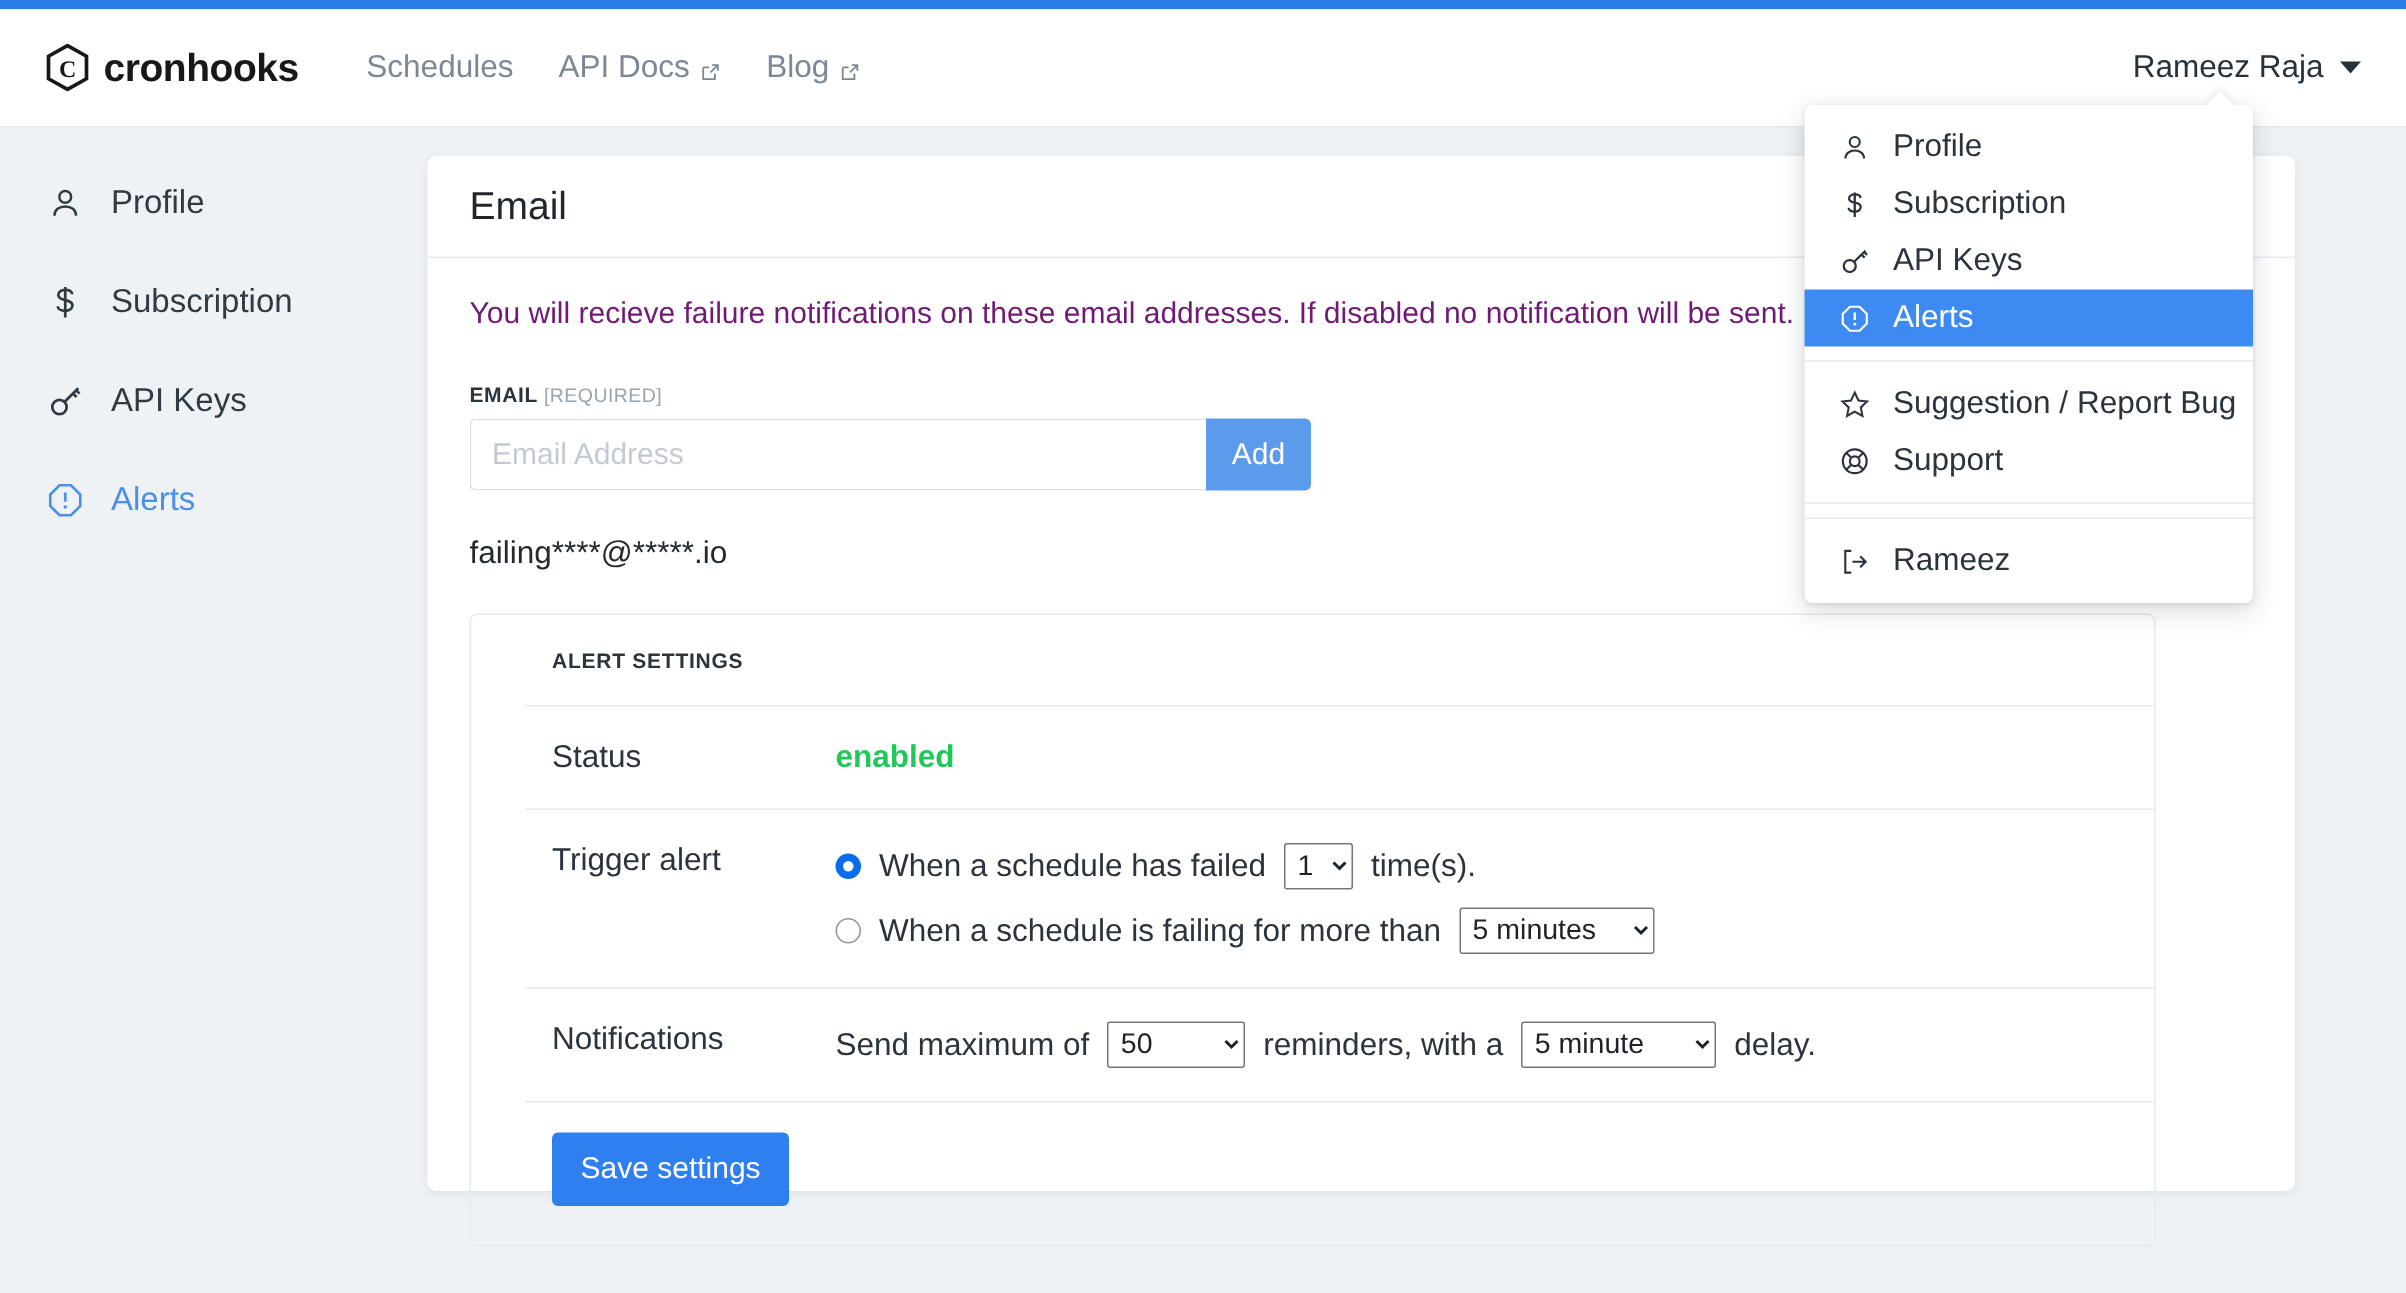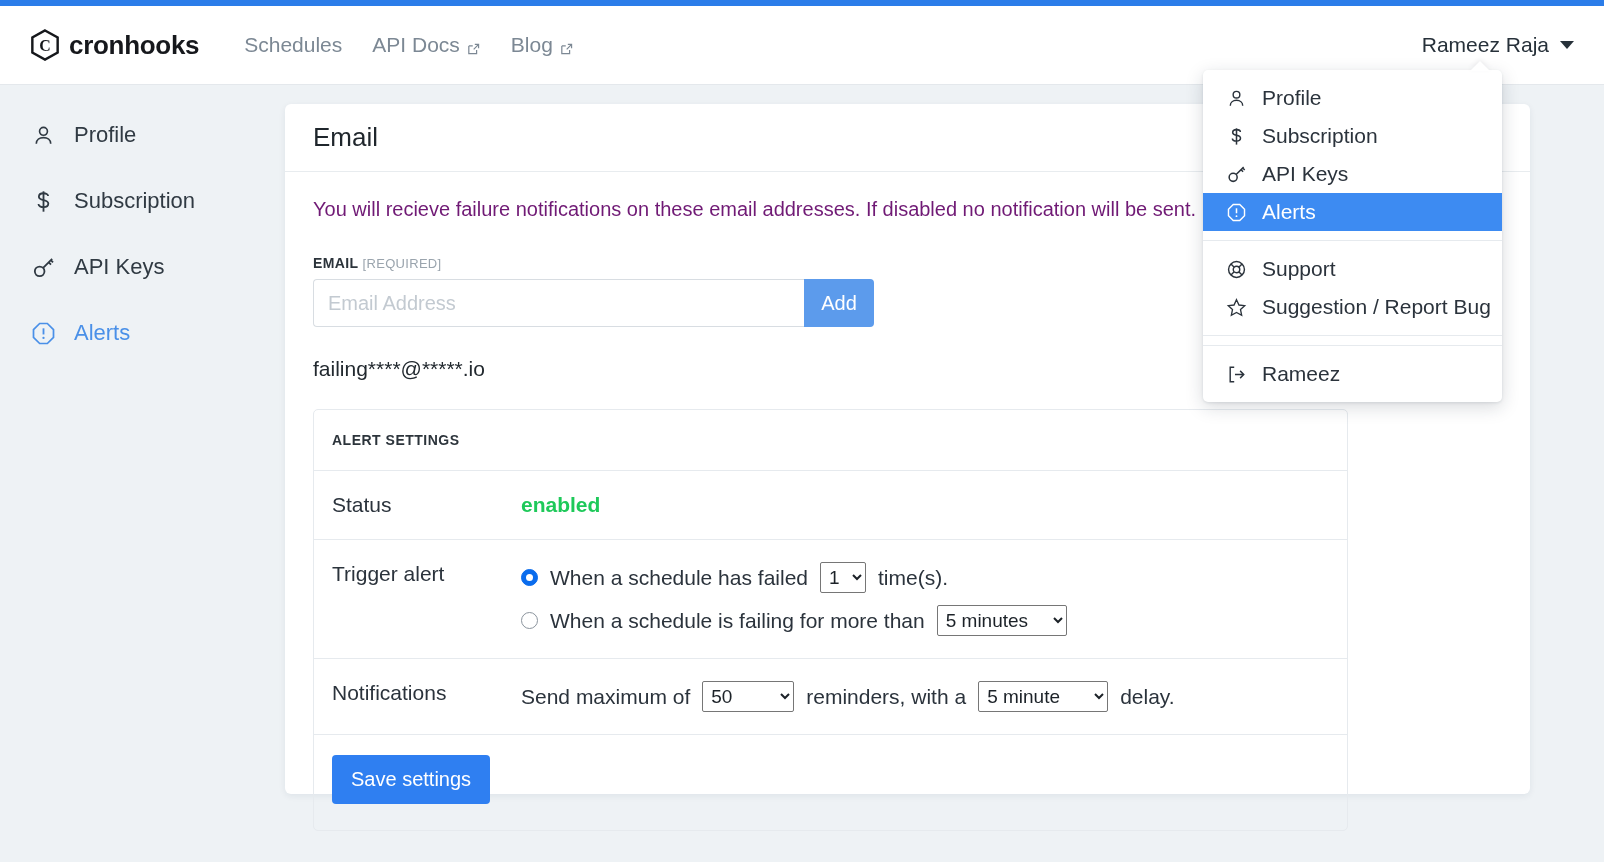--- a/index.html
+++ b/index.html
@@ -137,21 +137,21 @@
   .add-btn {
     width: 70px; height: 48px; border: none;
     background: #5c9bec; color: #fff; font-size: 20px;
     border-radius: 0 4px 4px 0; cursor: pointer; font-family: inherit;
   }
   .email-listed { font-size: 21px; color: #22292f; margin-bottom: 28px; }
 
   
   .settings {
     border: 1px solid #e6eaee; border-radius: 5px;
-    width: 1035px; overflow: hidden;
+    width: 1124px; overflow: hidden; padding-left: 36px;
   }
   .settings-head {
     padding: 22px 18px; font-size: 14px; font-weight: bold;
     color: #2c343b; letter-spacing: 0.5px;
     border-bottom: 1px solid #e6eaee;
   }
   .srow { display: flex; border-bottom: 1px solid #e6eaee; }
   .srow:last-of-type { border-bottom: 1px solid #e6eaee; }
   .srow-label {
     width: 207px; flex: 0 0 207px; padding: 22px 0 22px 18px;
@@ -280,35 +280,35 @@
         </svg>
       </span>
       <span>Alerts</span>
     </div>
 
     <div class="dd-sep"></div>
 
     <div class="dd-item">
       <span class="dd-icon">
         <svg viewBox="0 0 22 22" width="21" height="21">
+          <polygon points="11,2.8 13.6,8.4 19.6,9.1 15.2,13.2 16.4,19.2 11,16.2 5.6,19.2 6.8,13.2 2.4,9.1 8.4,8.4" fill="none" stroke="#2b333c" stroke-width="1.4"></polygon>
+        </svg>
+      </span>
+      <span>Suggestion / Report Bug</span>
+    </div>
+
+    <div class="dd-item">
+      <span class="dd-icon">
+        <svg viewBox="0 0 22 22" width="21" height="21">
           <circle cx="11" cy="11" r="8.3" fill="none" stroke="#2b333c" stroke-width="1.5"></circle>
           <circle cx="11" cy="11" r="3.4" fill="none" stroke="#2b333c" stroke-width="1.5"></circle>
           <path d="M5.2 5.2l3.4 3.4M16.8 5.2l-3.4 3.4M5.2 16.8l3.4-3.4M16.8 16.8l-3.4-3.4" stroke="#2b333c" stroke-width="1.5"></path>
         </svg>
       </span>
       <span>Support</span>
-    </div>
-
-    <div class="dd-item">
-      <span class="dd-icon">
-        <svg viewBox="0 0 22 22" width="21" height="21">
-          <polygon points="11,2.8 13.6,8.4 19.6,9.1 15.2,13.2 16.4,19.2 11,16.2 5.6,19.2 6.8,13.2 2.4,9.1 8.4,8.4" fill="none" stroke="#2b333c" stroke-width="1.4"></polygon>
-        </svg>
-      </span>
-      <span>Suggestion / Report Bug</span>
     </div>
 
     <div class="dd-sep"></div>
 
 
     <div class="dd-sep"></div>
 
     <div class="dd-item">
       <span class="dd-icon">
         <svg viewBox="0 0 22 22" width="21" height="21">

